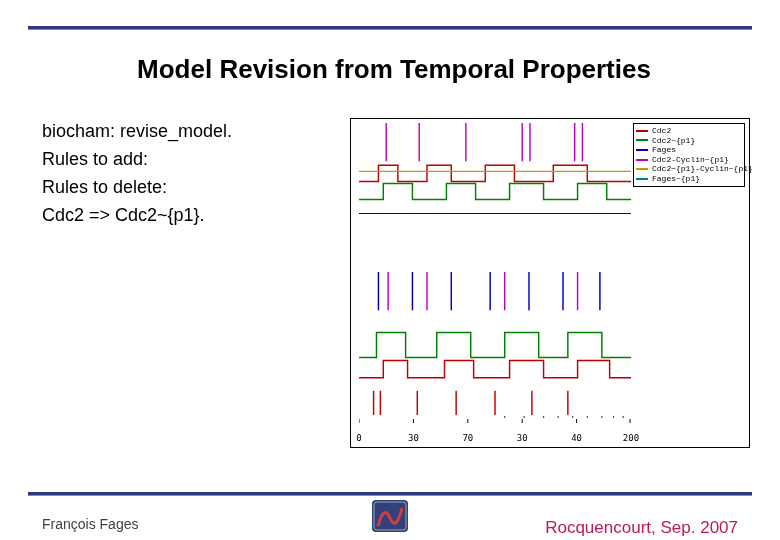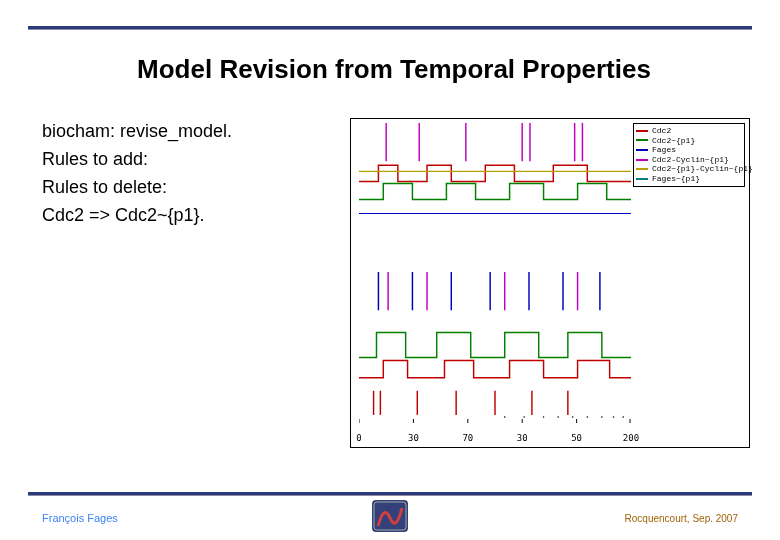--- a/index.html
+++ b/index.html
@@ -11,22 +11,22 @@
   .body-text div { margin-bottom: 2px; }
   .plot-wrap { position: absolute; top: 118px; left: 350px; width: 400px; height: 330px; border: 1px solid #000; background: #fff; }
   .plot-area { position: absolute; left: 8px; top: 2px; right: 118px; bottom: 24px; }
   .plot-area svg { width: 100%; height: 100%; display: block; }
   .legend { position: absolute; top: 4px; right: 4px; width: 112px; border: 1px solid #000; font-family: Liberation Mono, monospace; font-size: 8px; line-height: 1.2; padding: 2px; background: #fff; }
   .legend-row { display: flex; align-items: center; gap: 4px; white-space: nowrap; }
   .legend-sw { width: 12px; height: 0; border-top-width: 2px; border-top-style: solid; flex: 0 0 12px; }
   .xaxis { position: absolute; left: 8px; right: 118px; bottom: 4px; height: 16px; font-family: monospace; font-size: 9px; color: #000; }
   .xtick { position: absolute; bottom: 0; transform: translateX(-50%); }
   .rule-bottom { position: absolute; bottom: 44px; left: 28px; right: 28px; height: 4px; background: #2a3a7a; border-top: 1px solid #2a3a7a; border-bottom: 1px solid #8a8aa0; }
-  .foot-left { position: absolute; bottom: 16px; left: 42px; font-size: 11px; color: #3b82f6; }
-  .foot-right { position: absolute; bottom: 16px; right: 42px; font-size: 10px; color: #a16207; }
+  .foot-left { position: absolute; bottom: 8px; left: 42px; font-size: 14px; color: #404040; }
+  .foot-right { position: absolute; bottom: 2px; right: 42px; font-size: 17px; color: #be185d; }
   .logo { position: absolute; bottom: 6px; left: 50%; transform: translateX(-50%); width: 40px; height: 36px; }
   .logo svg { width: 100%; height: 100%; }
 </style>
 </head>
 <body>
 
 <div class="slide">
   <div class="rule-top"></div>
   <div class="title">Model Revision from Temporal Properties</div>
 
@@ -139,21 +139,21 @@
         <span class="legend-sw" style="border-top-color:#008080"></span>
         <span>Fages~{p1}</span>
       </div>
     </div>
 
     <div class="xaxis">
       <span class="xtick" style="left:0%">0</span>
       <span class="xtick" style="left:20%">30</span>
       <span class="xtick" style="left:40%">70</span>
       <span class="xtick" style="left:60%">30</span>
-      <span class="xtick" style="left:80%">50</span>
+      <span class="xtick" style="left:80%">40</span>
       <span class="xtick" style="left:100%">200</span>
     </div>
   </div>
 
   <div class="rule-bottom"></div>
   <div class="foot-left">François Fages</div>
   <div class="foot-right">Rocquencourt, Sep. 2007</div>
   <div class="logo">
     <svg viewBox="0 0 40 36">
       <rect x="2" y="2" width="36" height="32" rx="4" fill="#34407a"></rect>

